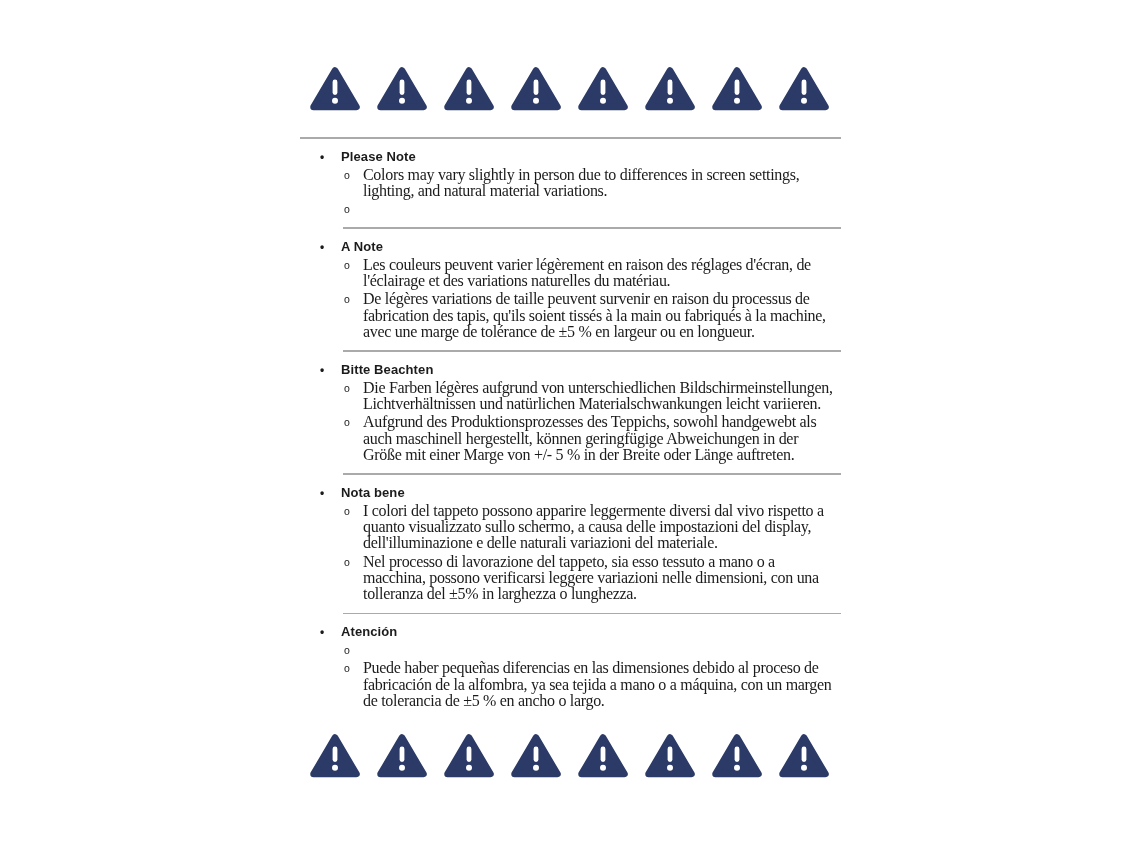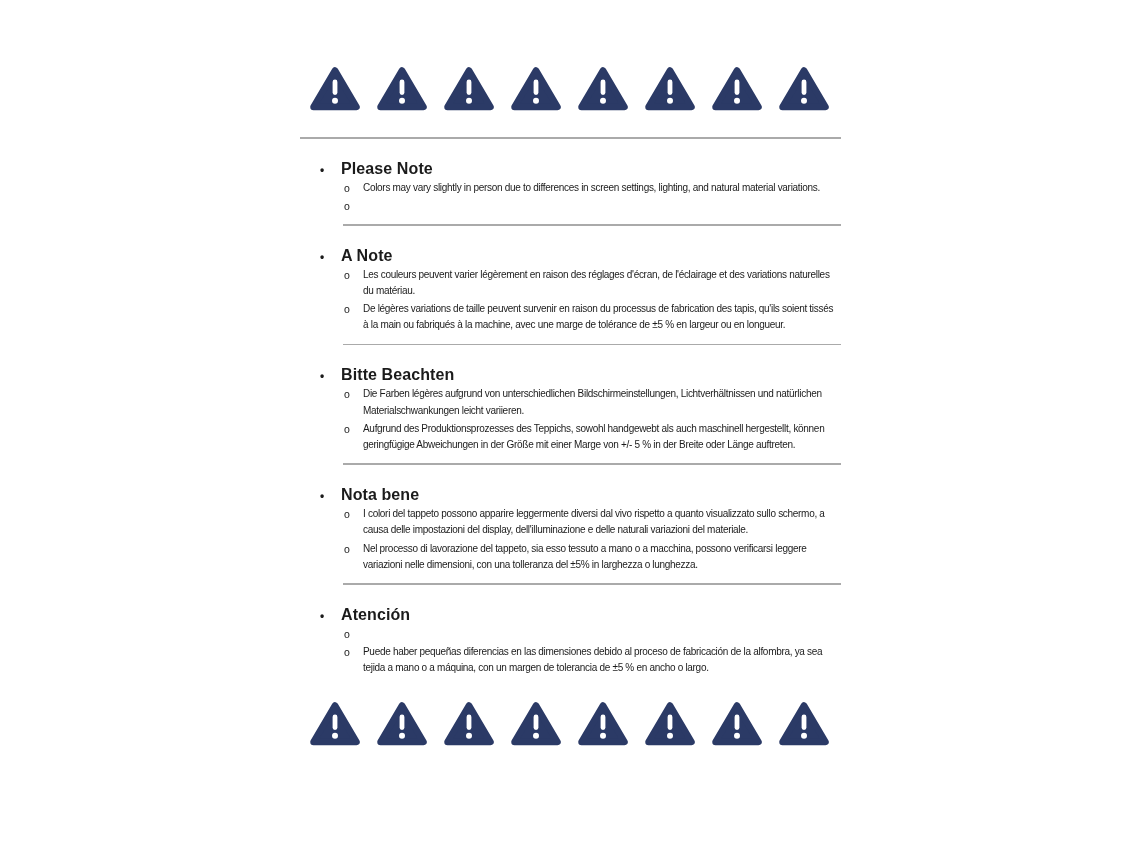--- a/index.html
+++ b/index.html
@@ -42,39 +42,39 @@
   .section { padding-top: 10px; }
   .heading-row { display: flex; align-items: baseline; }
   .bullet-l1 {
     margin-left: 20px;
     width: 21px;
     font-size: 12px;
     font-weight: bold;
     line-height: 16px;
   }
   .heading {
-    font-size: 16px;
+    font-size: 13px;
     font-weight: bold;
     line-height: 16px;
     letter-spacing: 0.1px;
-    margin-top: 12px;
   }
   .sub-item { display: flex; margin-top: 2px; }
   .bullet-l2 {
     margin-left: 44px;
     width: 19px;
     font-size: 10.5px;
     line-height: 16.3px;
     text-align: left;
   }
   .item-text {
     width: 472px;
-    font-size: 10px;
+    font-size: 16px;
     line-height: 16.3px;
     letter-spacing: -0.3px;
+    font-family: Liberation Serif, serif;
   }
 </style>
 </head>
 <body>
 
 <div class="page">
   <div class="content">
 
     <div class="triangle-row top">
   <span class="warn-tri">

